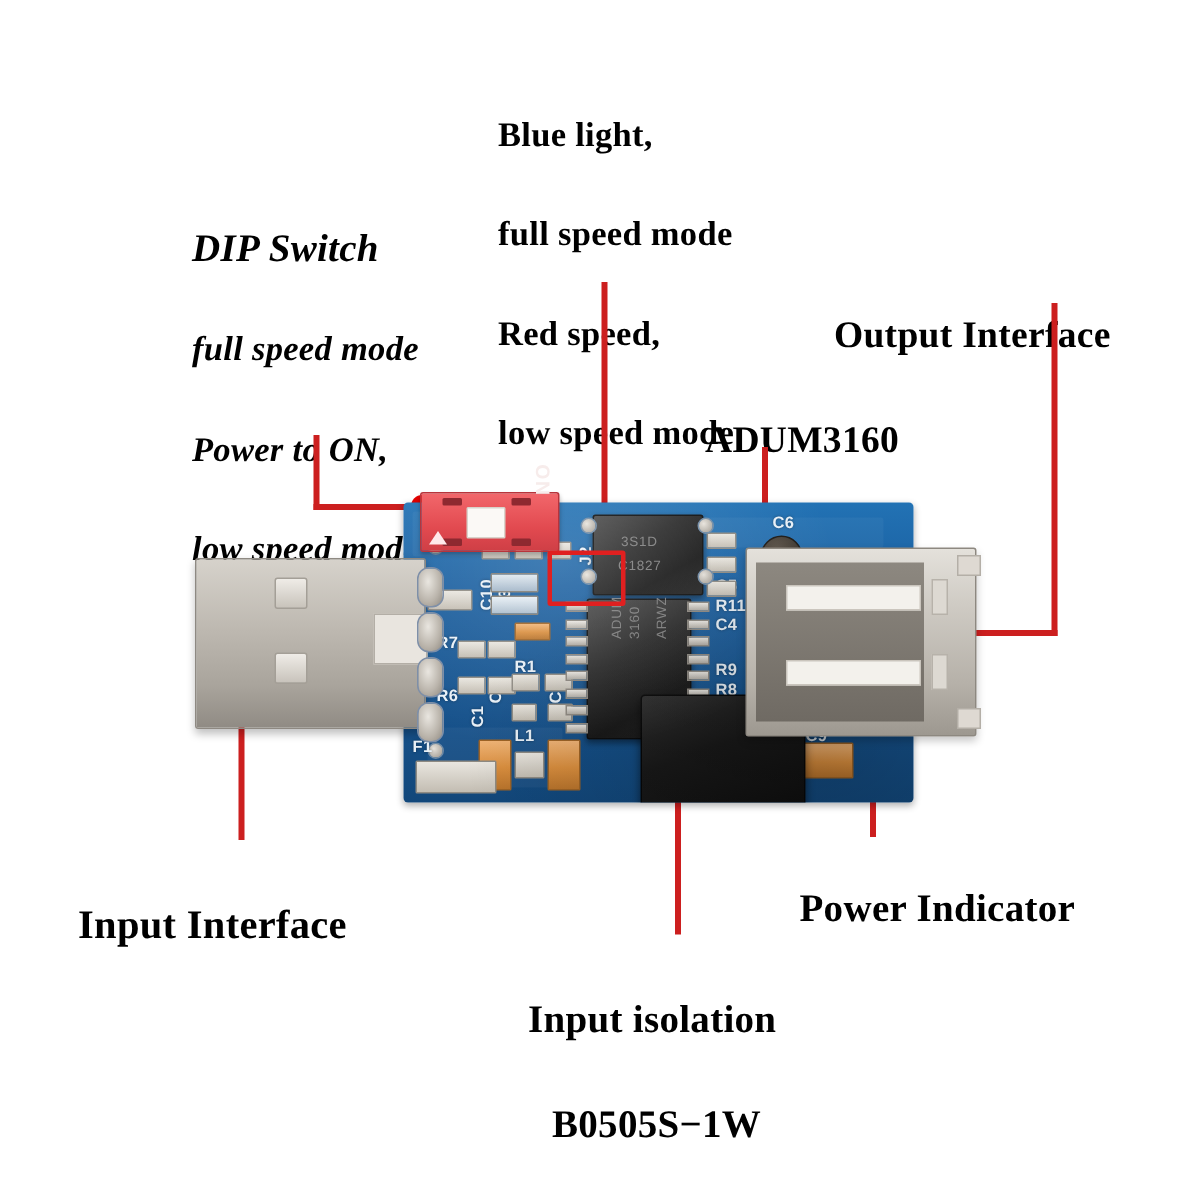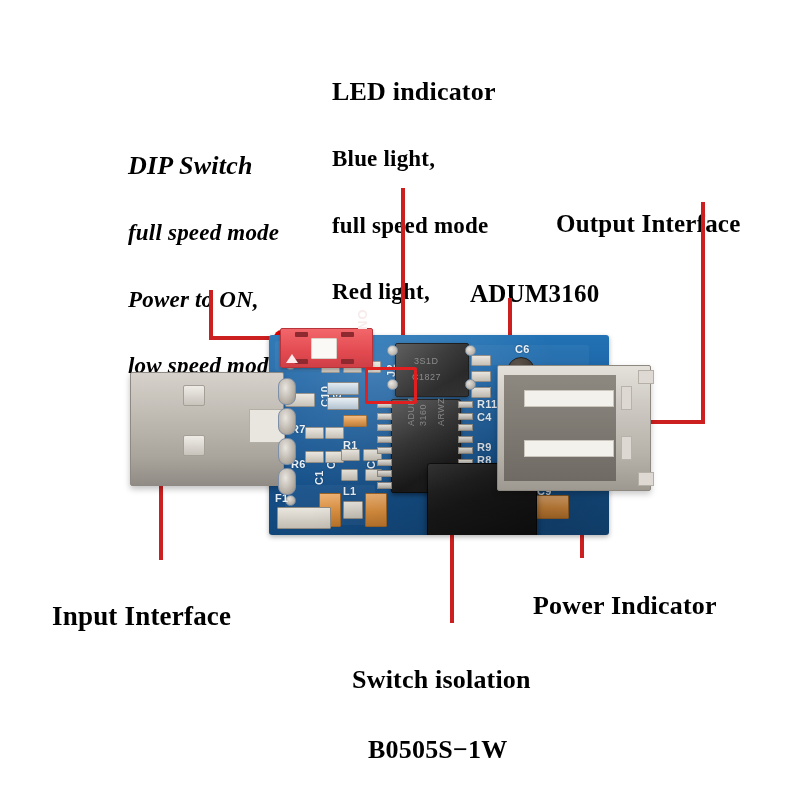--- a/index.html
+++ b/index.html
@@ -338,45 +338,44 @@
 <div id="stage">
 
   <div class="anno" style="left:128px; top:112px;font-style:italic;">
     <span class="hd">DIP Switch</span>
     <span class="ln">full speed mode</span>
     <span class="ln">Power to ON,</span>
     <span class="ln">low speed mode</span>
   </div>
 
   <div class="anno" style="left:332px; top:38px;">
-    <span class="hd">LED indicator</span>
     <span class="ln">Blue light,</span>
     <span class="ln">full speed mode</span>
-    <span class="ln">Red light,</span>
+    <span class="ln">Red speed,</span>
     <span class="ln">low speed mode</span>
   </div>
 
   <div class="anno" style="left:448px; top:240px;">
     <span class="ln" style="font-size:25px; padding-left:22px;">ADUM3160</span>
   </div>
 
   <div class="anno" style="left:556px; top:170px;">
     <span class="ln" style="font-size:25px;">Output Interface</span>
   </div>
 
   <div class="anno" style="left:52px; top:562px;">
     <span class="ln" style="font-size:27px;text-align:center;">Input Interface</span>
   </div>
 
   <div class="anno" style="left:533px; top:552px;">
     <span class="ln" style="font-size:26px;">Power Indicator</span>
   </div>
 
   <div class="anno" style="left:352px; top:626px;">
-    <span class="ln" style="font-size:26px;">Switch isolation</span>
+    <span class="ln" style="font-size:26px;">Input isolation</span>
     <span class="ln" style="font-size:26px; padding-left:16px;">B0505S−1W</span>
   </div>
 
   <div class="lead v" style="left:209px; top:290px; height:50px;"></div>
   <div class="lead h" style="left:209px; top:336px; width:76px;"></div>
   <div class="dot" style="left:274px; top:330px;"></div>
 
   <div class="lead v" style="left:401px; top:188px; height:196px;"></div>
   <div class="lead h" style="left:378px; top:382px; width:27px;"></div>
 

